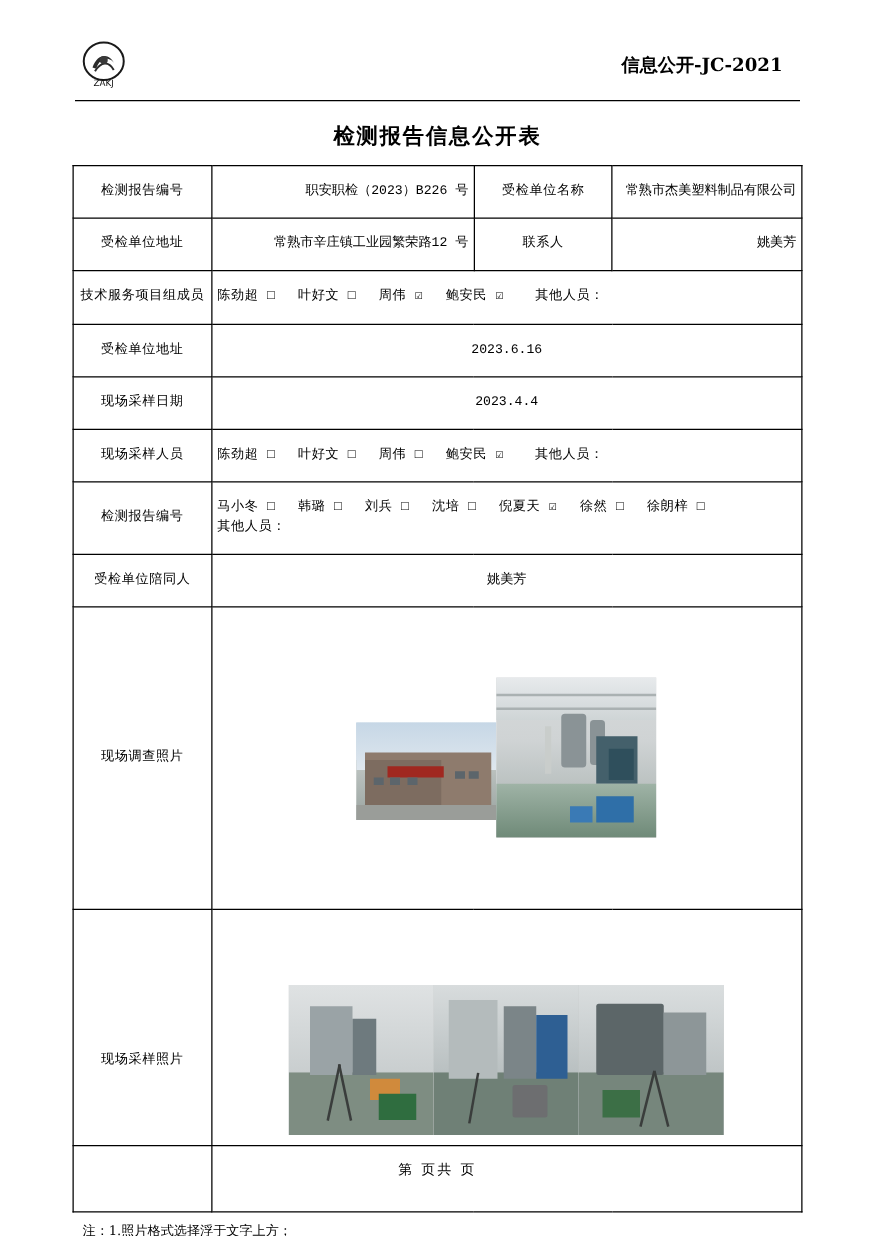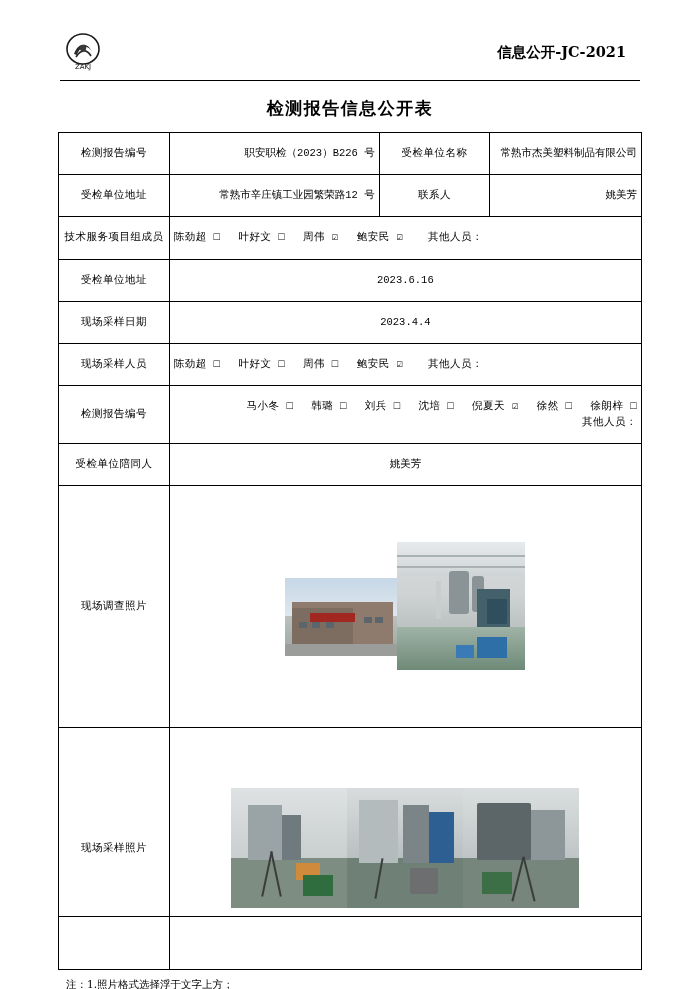--- a/index.html
+++ b/index.html
@@ -94,21 +94,20 @@
   .val { text-align: right; }
   .valL { text-align: left; padding-left: 8px; }
   .nowrapish { white-space: normal; }
 
   .chk { letter-spacing: 0.5px; }
   .box-empty::after { content: "\25A1"; }
   .box-checked::after { content: "\2611"; }
 
   .names-line {
     display: block;
-    text-align: right;
   }
   .sp-lg { display: inline-block; width: 18px; }
 
   
   .photo-cell {
     height: 215px;
     text-align: center;
     vertical-align: middle;
     padding: 4px;
   }
@@ -335,13 +334,14 @@
             </div>
           </div>
         </td>
       </tr>
     </tbody>
   </table>
 
   <div class="note">注：1.照片格式选择浮于文字上方；</div>
 
   <div class="footer-rule"></div>
+  <div class="footer-text">第  页共   页</div>
 </div>
 
 </body></html>

